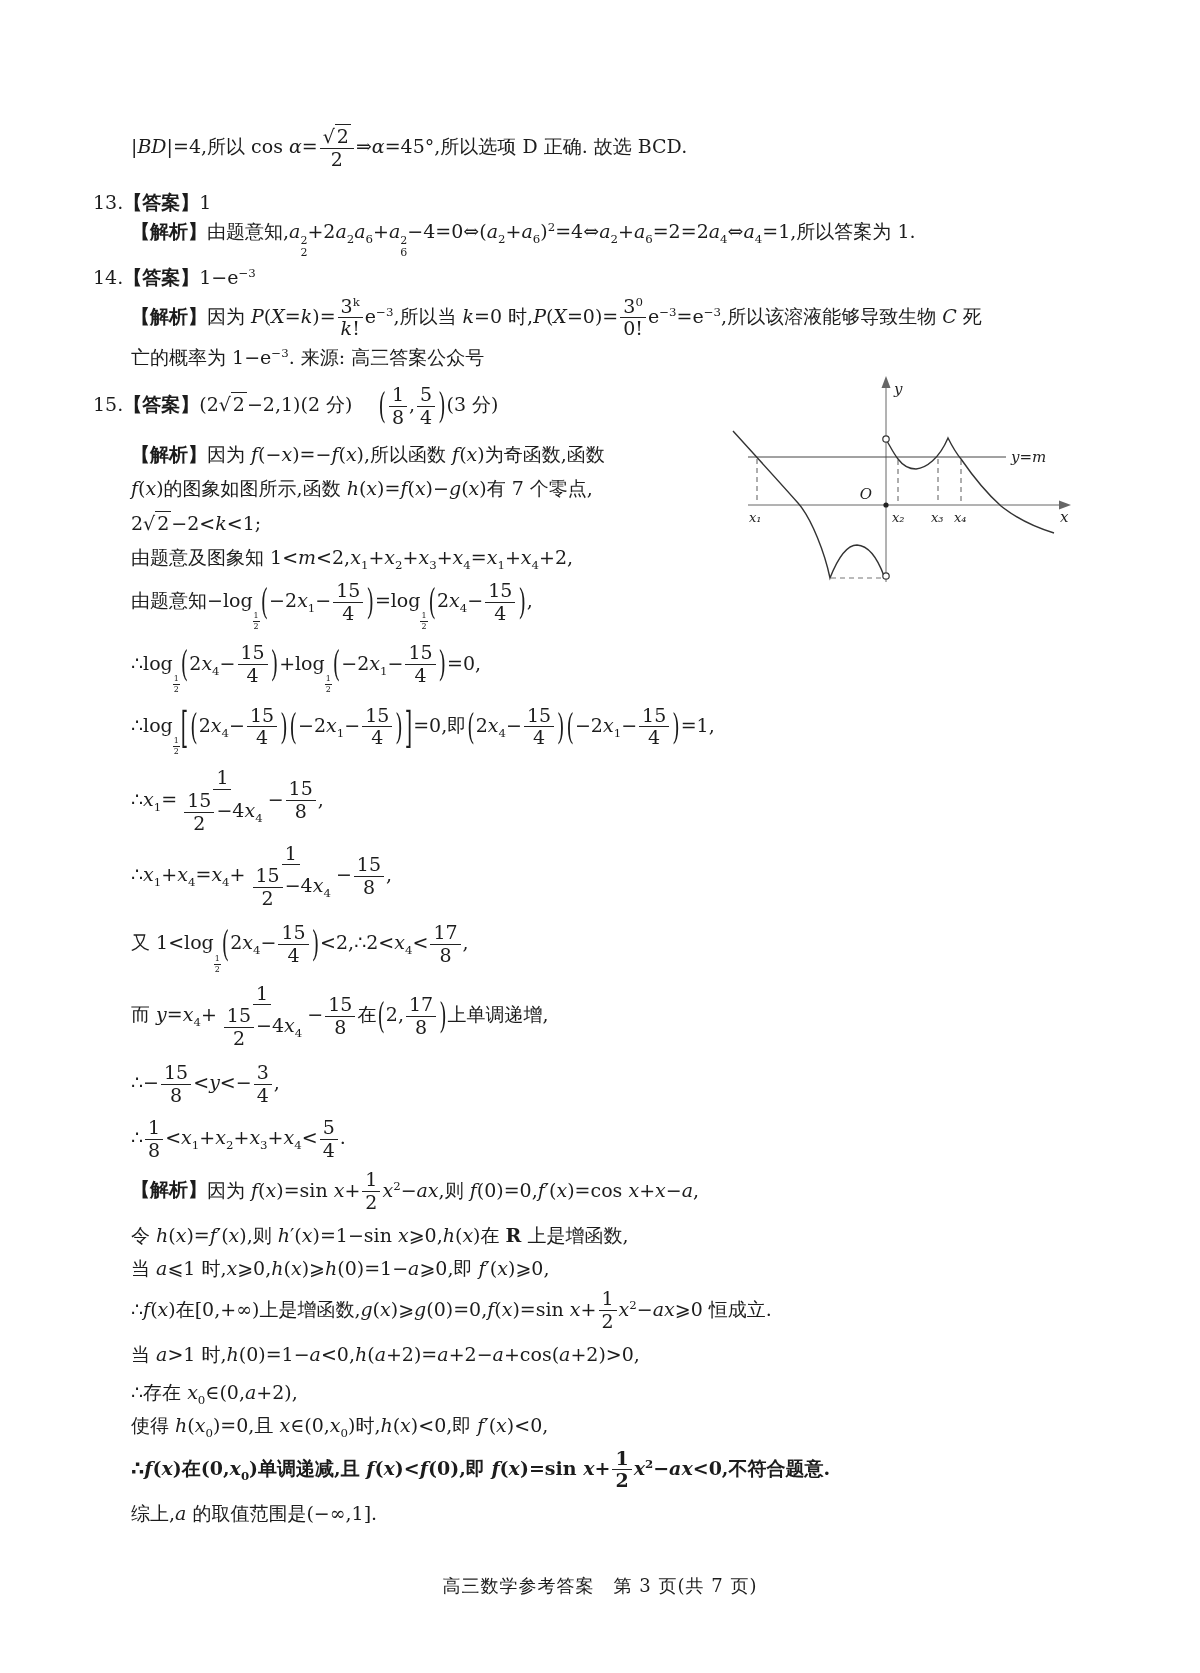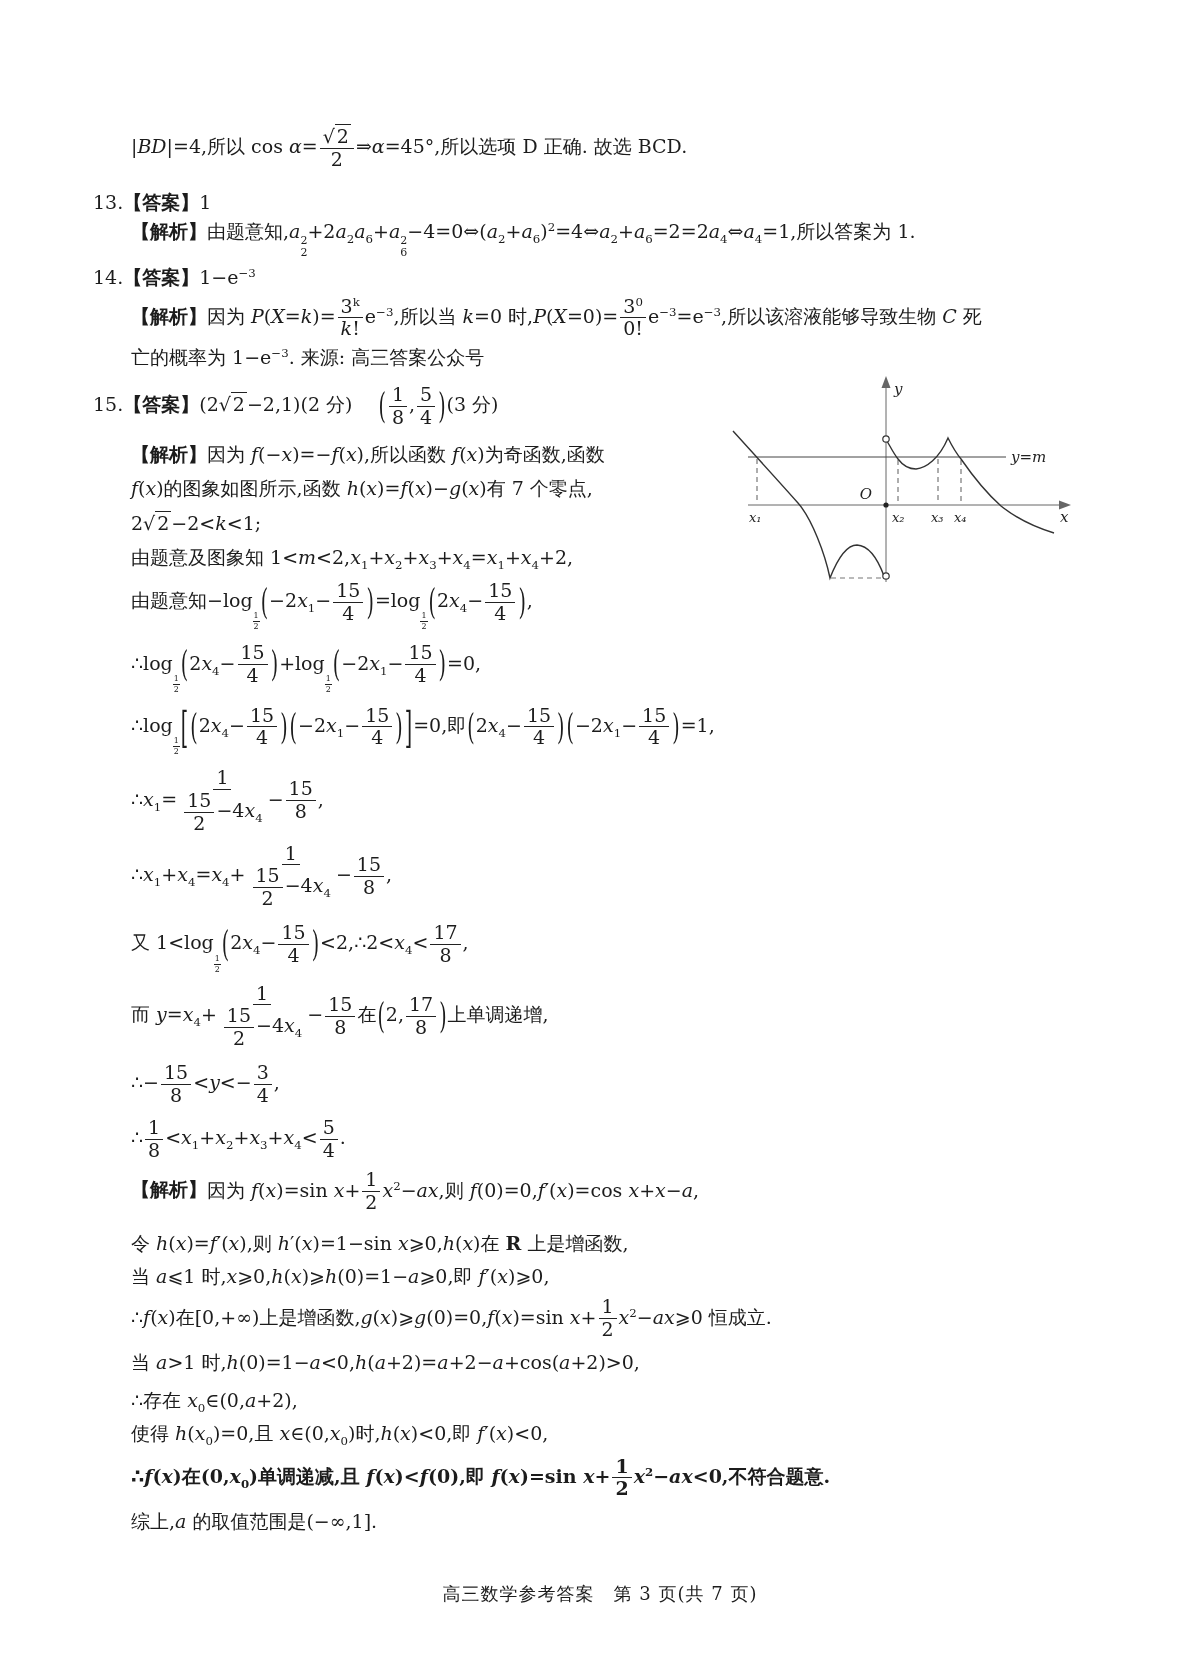--- a/index.html
+++ b/index.html
@@ -59,21 +59,21 @@
   [data-name="q15-analysis-7"]{margin-top:10px;}
   [data-name="q15-analysis-8"]{margin-top:10px;}
   [data-name="q15-analysis-9"]{margin-top:10px;}
   [data-name="q15-analysis-10"]{margin-top:8px;}
   [data-name="q15-analysis-11"]{margin-top:12px;}
   [data-name="q15-analysis-12"]{margin-top:8px;}
   [data-name="q15-analysis-13"]{margin-top:12px;}
   [data-name="q15-analysis-14"]{margin-top:10px;}
   [data-name="q16-answer"]{margin-top:14px;}
   [data-name="q16-analysis-1"]{margin-top:8px;}
-  [data-name="q16-analysis-2"]{margin-top:16px;}
+  [data-name="q16-analysis-2"]{margin-top:8px;}
   [data-name="q16-analysis-3"]{margin-top:5px;}
   [data-name="q16-analysis-4"]{margin-top:6px;}
   [data-name="q16-analysis-5"]{margin-top:8px;}
   [data-name="q16-analysis-6"]{margin-top:10px;}
   [data-name="q16-analysis-7"]{margin-top:6px;}
   [data-name="q16-analysis-8"]{margin-top:8px;font-weight:bold;}
   [data-name="q16-analysis-9"]{margin-top:8px;}
 </style>
 </head>
 <body>

